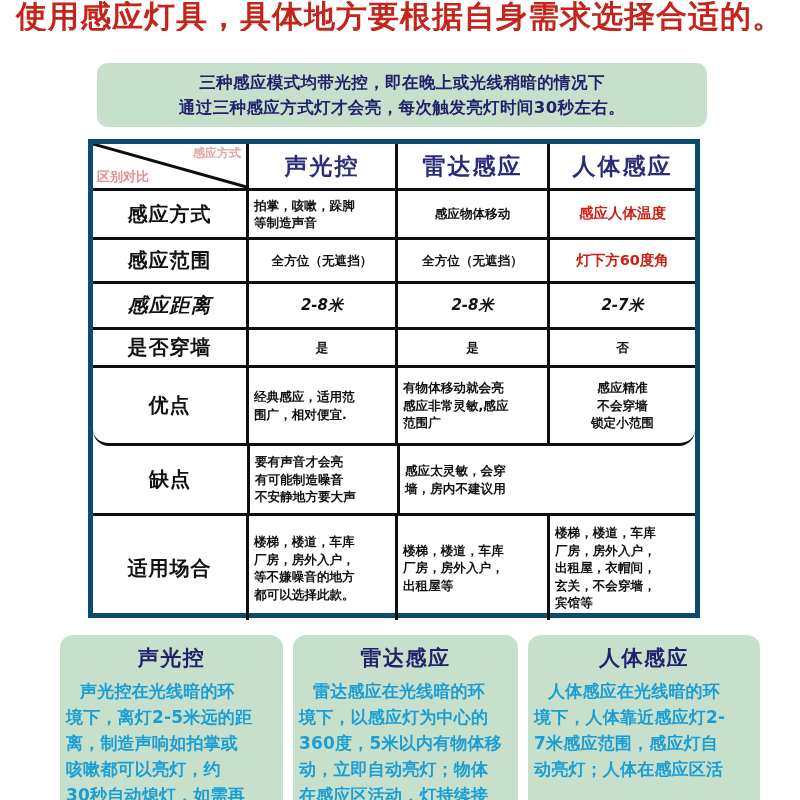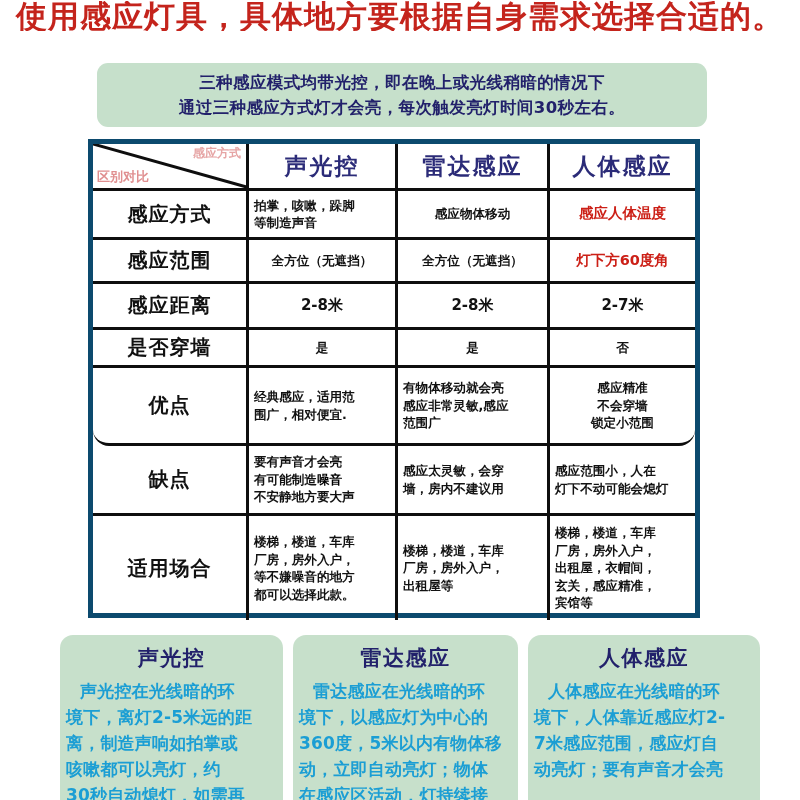--- a/index.html
+++ b/index.html
@@ -66,21 +66,21 @@
   .corner svg{position:absolute;left:0;top:0;}
   .corner .ctop{
     position:absolute;right:5px;top:1px;color:#e6a5a5;font-size:12px;font-weight:bold;white-space:nowrap;
   }
   .corner .cbot{
     position:absolute;left:4px;bottom:2px;color:#e08f90;font-size:13px;font-weight:bold;white-space:nowrap;
   }
 
   .r1{height:49px;}
   .r2{height:44px;}
-  .r3{height:46px;}
+  .r3{height:46px;font-style:italic;}
   .r4{height:38px;}
   .r5{height:78px;border-radius:16px;}
   .r6{height:70px;}
   .r7{height:104px;}
 
   
   .panels{position:absolute;left:0;top:612px;width:800px;height:188px;}
   .panel{
     position:absolute;top:0;height:188px;
     background:#c7e0cb;border-radius:13px;overflow:hidden;
@@ -216,45 +216,41 @@
           </div>
           <div class="tc c1 left">
             <div class="cellline sm">要有声音才会亮</div>
             <div class="cellline sm">有可能制造<span class="red">噪音</span></div>
             <div class="cellline sm">不安静地方要大声</div>
           </div>
           <div class="tc c2 left">
             <div class="cellline sm">感应太灵敏，会穿</div>
             <div class="cellline sm">墙，房内不建议用</div>
           </div>
-          <div class="tc c3 left">
-            <div class="cellline sm">感应范围小，人在</div>
-            <div class="cellline sm">灯下不动可能会熄灯</div>
-          </div>
         </div>
         <div class="trow r7">
           <div class="tc c0">
             <div class="rowlabel">适用场合</div>
           </div>
           <div class="tc c1 left">
             <div class="cellline sm">楼梯，楼道，车库</div>
             <div class="cellline sm">厂房，房外入户，</div>
             <div class="cellline sm">等不嫌噪音的地方</div>
             <div class="cellline sm">都可以选择此款。</div>
           </div>
           <div class="tc c2 left">
             <div class="cellline sm">楼梯，楼道，车库</div>
             <div class="cellline sm">厂房，房外入户，</div>
             <div class="cellline sm">出租屋等</div>
           </div>
           <div class="tc c3 left">
             <div class="cellline sm">楼梯，楼道，车库</div>
             <div class="cellline sm">厂房，房外入户，</div>
             <div class="cellline sm">出租屋，衣帽间，</div>
-            <div class="cellline sm">玄关，感应精准，</div>
+            <div class="cellline sm">玄关，不会穿墙，</div>
             <div class="cellline sm">宾馆等</div>
           </div>
         </div>
       </div>
   </div>
 
   <div class="panels">
     <div class="panel p1">
       <div class="ptitle">声光控</div>
       <div class="pbody" id="pbody0">
@@ -274,18 +270,18 @@
           <div class="pline">动，立即自动亮灯；物体</div>
           <div class="pline">在感应区活动，灯持续接</div>
         </div>
     </div>
     <div class="panel p3">
       <div class="ptitle">人体感应</div>
       <div class="pbody" id="pbody2">
           <div class="pline indent">人体感应在光线暗的环</div>
           <div class="pline">境下，人体靠近感应灯2-</div>
           <div class="pline">7米感应范围，感应灯自</div>
-          <div class="pline">动亮灯；要有声音才会亮</div>
+          <div class="pline">动亮灯；人体在感应区活</div>
         </div>
     </div>
   </div>
 
 </div>
 
 </body></html>

